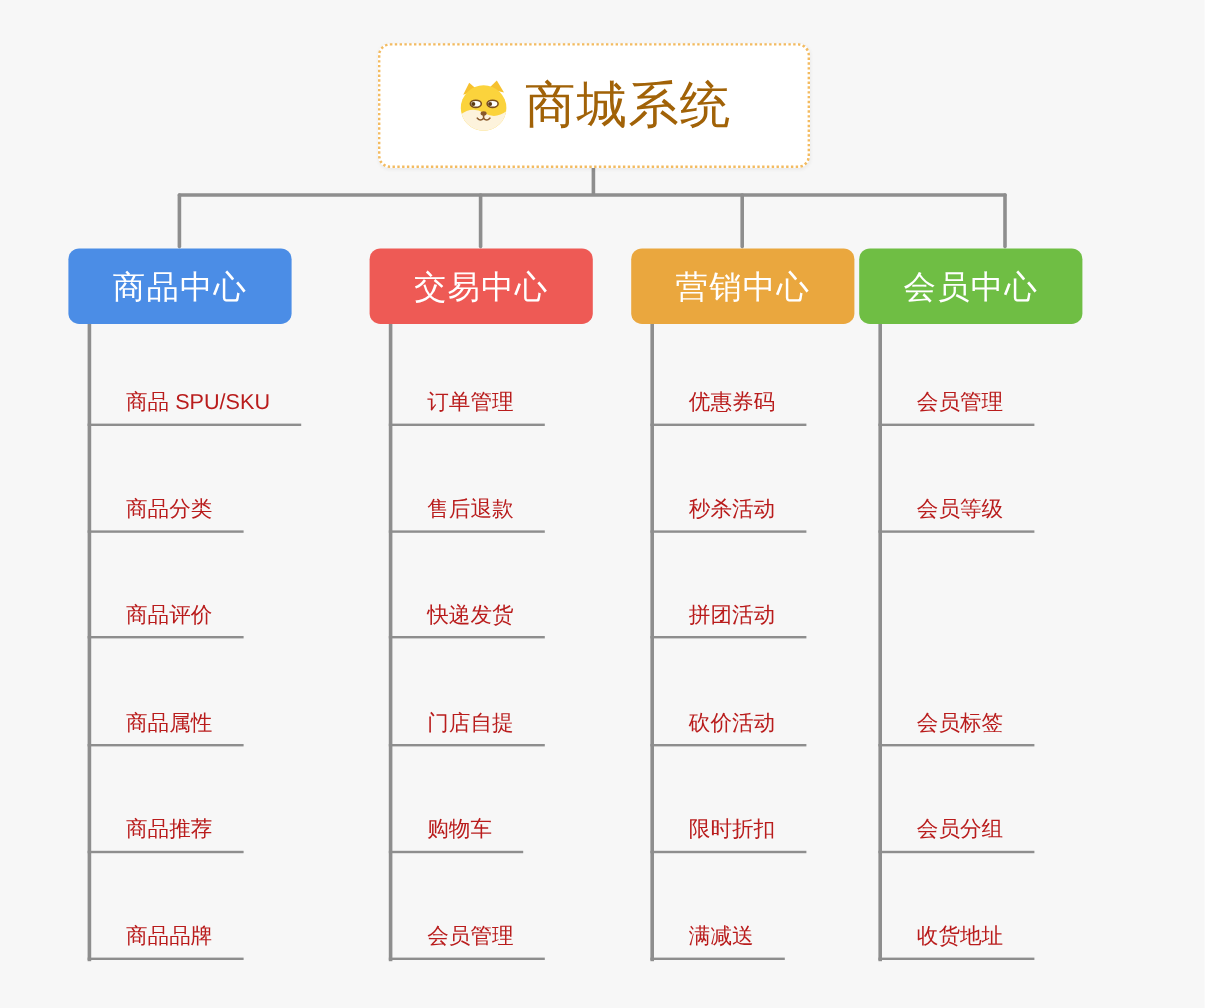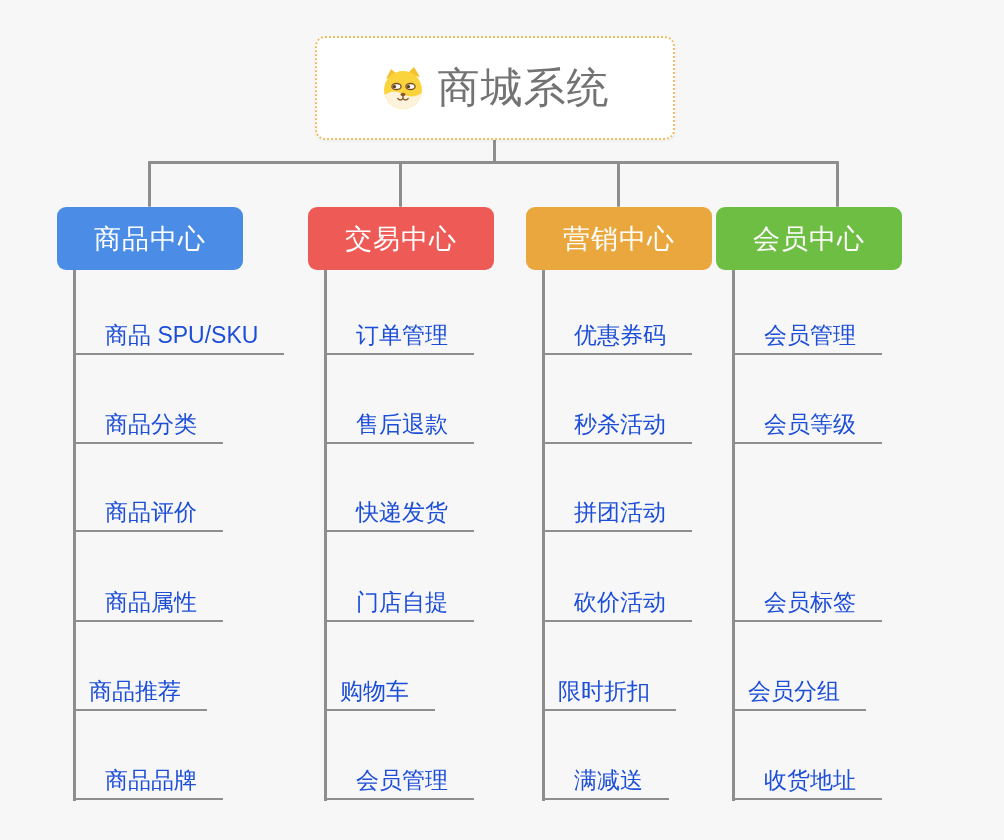--- a/index.html
+++ b/index.html
@@ -20,24 +20,24 @@
     box-shadow:0 1px 3px rgba(0,0,0,0.05);}
   .root-title{font-size:42px;letter-spacing:1px;color:#f0a93c;white-space:nowrap;}
   .root-icon{width:44px;height:44px;display:block;}
 
   
   .branch{position:absolute;top:0;width:250px;height:840px;}
   .branch-header{position:absolute;left:0;top:207px;width:186px;height:63px;
     border-radius:9px;display:flex;align-items:center;justify-content:center;}
   .branch-label{color:#ffffff;font-size:27px;letter-spacing:1px;white-space:nowrap;}
   .trunk{position:absolute;left:16px;top:270px;width:3px;height:531px;background:#8e8e8e;}
-  .leaf{position:absolute;left:16px;font-size:23px;line-height:28px;color:#1d4ed8;
+  .leaf{position:absolute;left:16px;font-size:18px;line-height:28px;color:#b91c1c;
     white-space:nowrap;padding:0 26px 4px 32px;border-bottom:2.5px solid #8e8e8e;}
   .leaf-r0{top:321px;} .leaf-r1{top:410px;} .leaf-r2{top:498px;}
-  .leaf-r3{top:588px;} .leaf-r4{top:677px;padding-left:16px;} .leaf-r5{top:766px;}
+  .leaf-r3{top:588px;} .leaf-r4{top:677px;} .leaf-r5{top:766px;}
   .branch-0{left:57px;} .branch-1{left:308px;} .branch-2{left:526px;} .branch-3{left:716px;}
 </style>
 </head>
 <body>
 
 <div class="canvas">
 
   <div class="line root-stub"></div>
   <div class="line h-bar"></div>
   <div class="line drop drop-0"></div>
@@ -57,21 +57,21 @@
         <path d="M2,30 Q12,22 22,28 Q32,34 42,26 L42,44 L2,44 Z" fill="#fdf3dc"></path>
       </g>
       <ellipse cx="15.5" cy="20.5" rx="4.6" ry="3" fill="#ffffff" stroke="#7a4e1f" stroke-width="1.3"></ellipse>
       <ellipse cx="29.5" cy="20.5" rx="4.6" ry="3" fill="#ffffff" stroke="#7a4e1f" stroke-width="1.3"></ellipse>
       <circle cx="13.4" cy="20.6" r="1.7" fill="#5c3a14"></circle>
       <circle cx="27.4" cy="20.6" r="1.7" fill="#5c3a14"></circle>
       <ellipse cx="22" cy="28.6" rx="2.5" ry="1.8" fill="#8a5a2b"></ellipse>
       <path d="M22,30 L22,32" stroke="#8a5a2b" stroke-width="1.3" stroke-linecap="round" fill="none"></path>
       <path d="M16.8,32.5 q2.6,3 5.2,0 q2.6,3 5.2,0" stroke="#8a5a2b" stroke-width="1.4" stroke-linecap="round" fill="none"></path>
     </svg>
-    <span class="root-title" style="color: #737373;">商城系统</span>
+    <span class="root-title" style="color: #a16207;">商城系统</span>
   </div>
 
   <div class="branch branch-0">
     <div class="branch-header" style="background-color: rgb(75, 141, 230);">
       <span class="branch-label">商品中心</span>
     </div>
     <div class="trunk"></div>
     <div class="leaf leaf-r0">商品 SPU/SKU</div>
     <div class="leaf leaf-r1">商品分类</div>
     <div class="leaf leaf-r2">商品评价</div>

